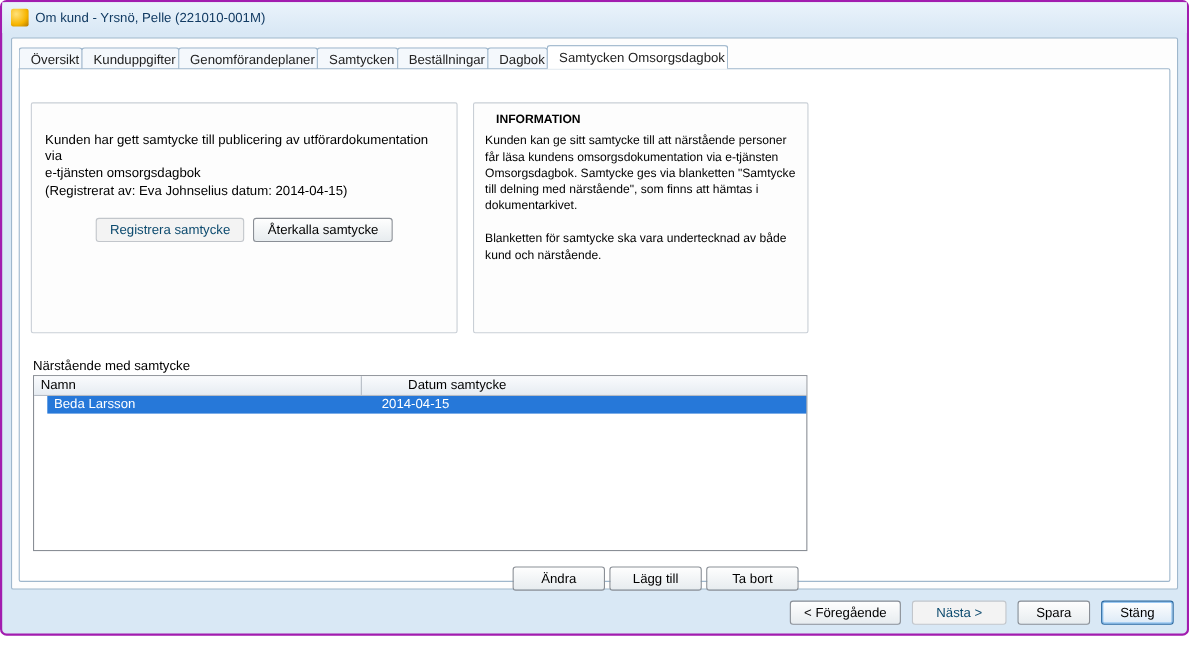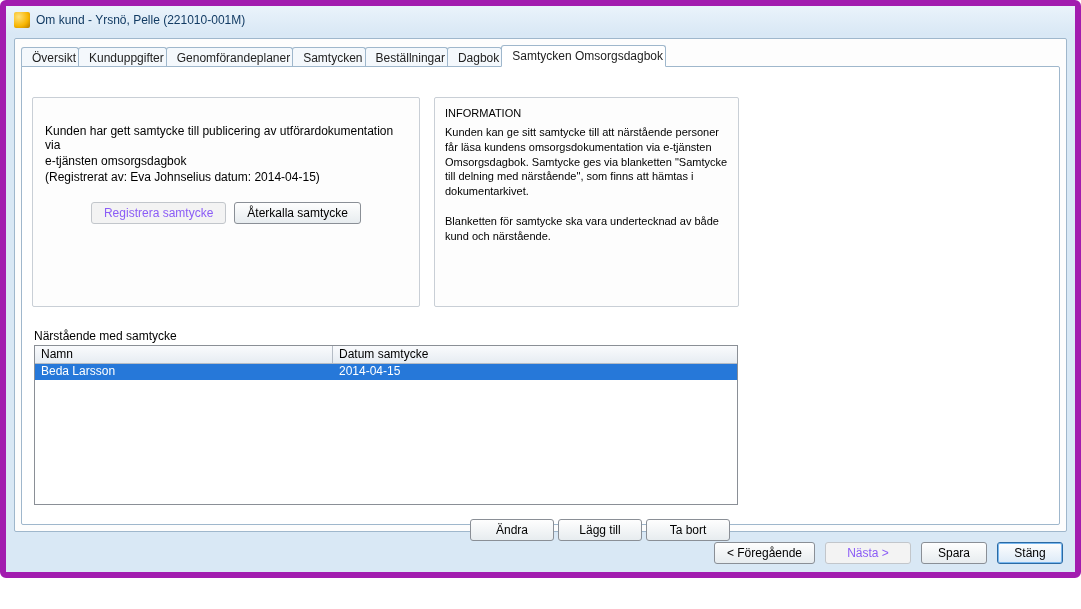--- a/index.html
+++ b/index.html
@@ -9,21 +9,21 @@
     font-size: 12px;
     color:#000;
     background:#fff;
     width:1081px; height:609px;
     overflow:hidden;
     position:relative;
   }
   .window {
     position:absolute; left:0; top:0; width:1081px; height:578px;
     background:#d9e8f5;
-    border:6px solid #a21caf;
+    border:2px solid #a21caf;
     border-radius:6px;
   }
   .titlebar {
     height:28px;
     display:flex; align-items:center;
     padding:0 8px;
     background:linear-gradient(#eaf3fb,#d9e8f5);
   }
   .titlebar .app-icon {
     width:16px; height:16px;
@@ -88,35 +88,35 @@
     position:absolute; left:412px; top:30px;
     width:305px; height:210px;
     border:1px solid #c9cfd6;
     border-radius:2px;
     background:#fdfdfd;
     padding:8px 10px;
     font-size:11px;
     line-height:1.35;
   }
   .panel-info h4 {
-    margin:0 0 4px 0; font-size:11px; font-weight:normal;
+    margin:0 0 4px 10px; font-size:11px; font-weight:bold;
   }
   .panel-left p { margin:0 0 2px 0; font-size:12px; }
   .btn {
     display:inline-flex; align-items:center; justify-content:center;
     min-width:80px; height:22px;
     padding:0 12px;
     border:1px solid #8a8f96;
     border-radius:3px;
     background:linear-gradient(#fefefe,#e7ecef);
     font-size:12px;
     cursor:pointer;
   }
   .btn:disabled, .btn.disabled {
-    color:#8b5cf6;
+    color:#0c4a6e;
     background:#f3f3f3;
     border-color:#c2c6cb;
     cursor:default;
   }
   .btn-row-consent {
     display:flex; gap:8px;
     margin-top:18px;
     justify-content:center;
   }
   .section-label {
@@ -129,32 +129,33 @@
     width:704px; height:160px;
     border:1px solid #8a8f96;
     background:#fff;
   }
   .table-head {
     display:flex;
     height:18px;
     background:linear-gradient(#fafbfd,#e6ecf2);
     border-bottom:1px solid #b5bcc5;
     font-size:12px;
+    gap:36px;
   }
   .th {
     padding:1px 6px;
     border-right:1px solid #b5bcc5;
     position:relative;
   }
   .th.col-name { width:298px; }
   .th.col-date { flex:1; border-right:none;}
   .row {
     display:flex; height:16px; font-size:12px; line-height:15px;
   }
-  .row.selected { background:#2678d9; color:#fff; }
+  .row.selected { background:#2678d9; color:#fff;margin-left:12px; }
   .td { padding:0 6px; }
   .td.col-name { width:298px; }
   .td.col-date { flex:1; }
   .btn-row-table {
     position:absolute;
     left:12px; top:452px;
     width:704px;
     display:flex; gap:4px;
     justify-content:flex-end;
     padding-right:8px;

